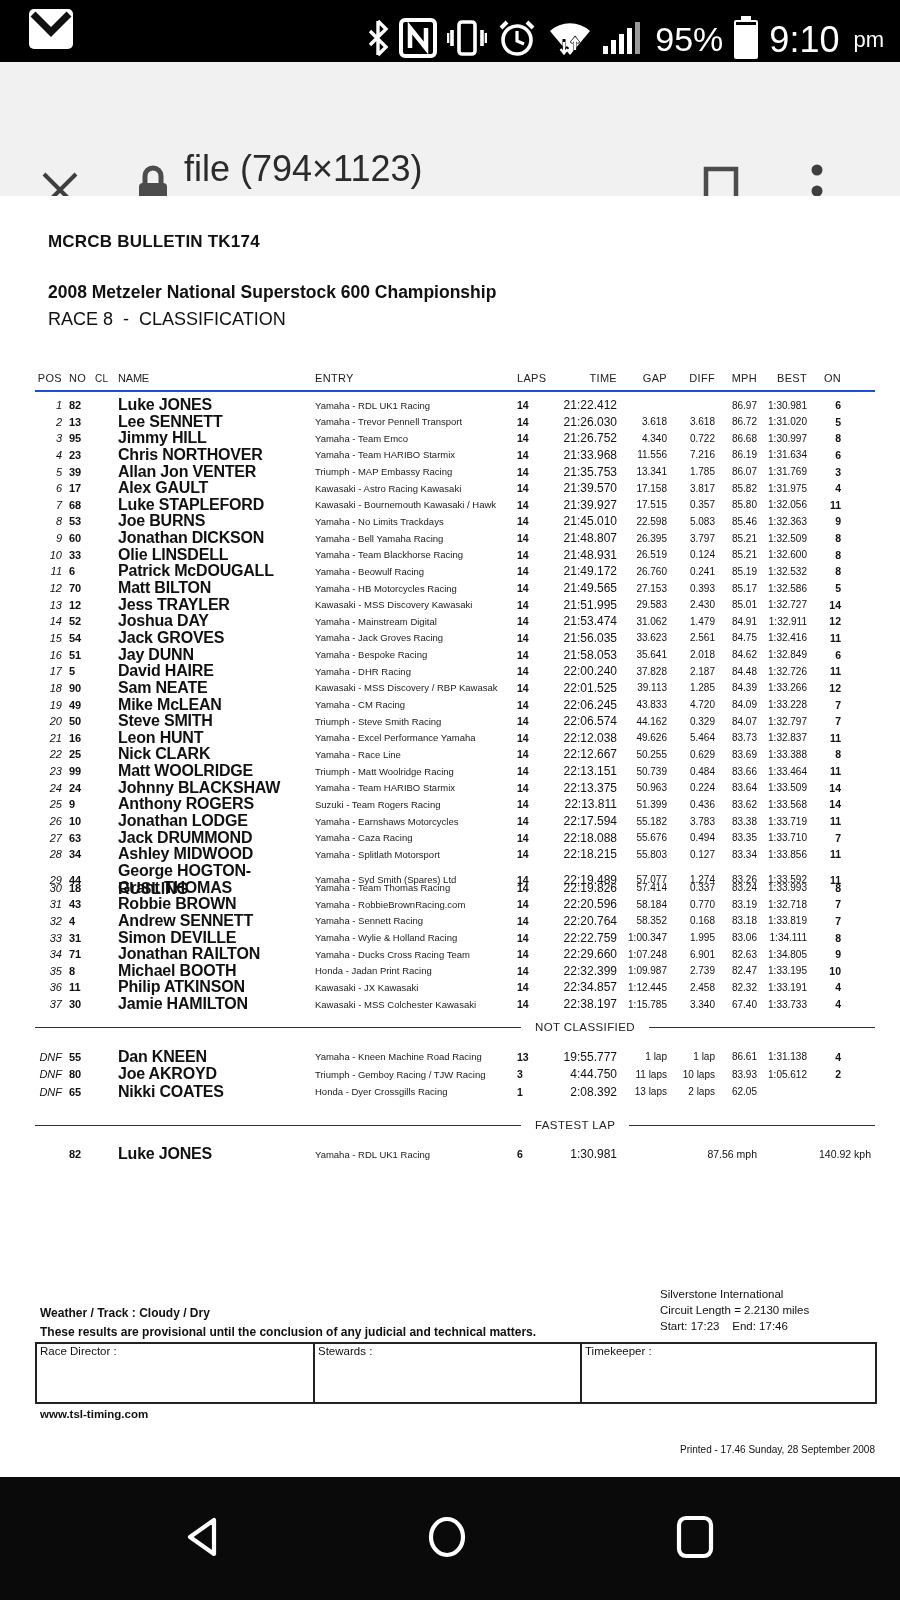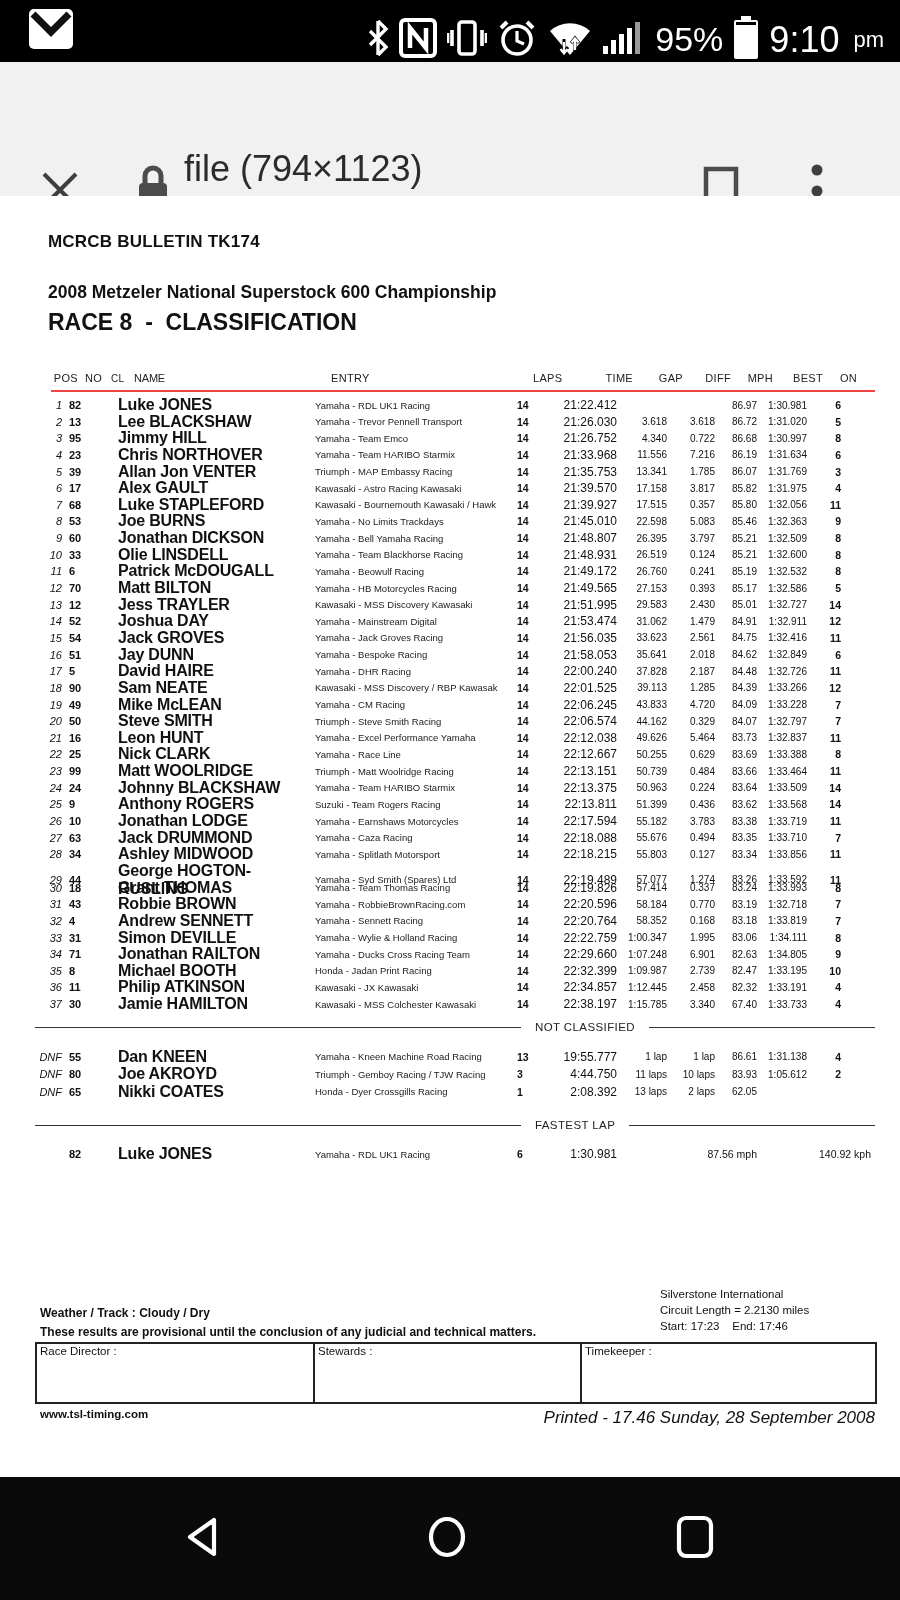--- a/index.html
+++ b/index.html
@@ -25,27 +25,27 @@
   .page-url{font-size:28px;margin-top:6px;}
   .url-scheme{color:#9b9b9b;}
   .url-host{color:#4e4e4e;}
   .bookmark-btn{position:absolute;left:700px;top:103px;}
   .menu-btn{position:absolute;left:808px;top:100px;width:40px;height:60px;}
 
   
   .doc{position:absolute;left:0;top:196px;width:900px;height:1281px;background:#ffffff;color:#111;}
   .bulletin{position:absolute;left:48px;top:36px;font-size:17px;font-weight:bold;letter-spacing:0.2px;}
   .champ{position:absolute;left:48px;top:86px;font-size:17.5px;font-weight:bold;}
-  .race-title{position:absolute;left:48px;top:113px;font-size:23px;font-weight:bold;white-space:pre;text-align:center;}
+  .race-title{position:absolute;left:48px;top:113px;font-size:18px;font-weight:normal;white-space:pre;text-align:center;}
 
   .results{position:absolute;left:35px;top:170px;width:840px;}
   .trow{display:grid;
         grid-template-columns:30px 30px 20px 196px 206px 34px 66px 50px 48px 42px 50px 34px;
         height:16.65px;align-items:center;}
-  .thead{height:24px;border-bottom:2px solid #ef4444;margin-bottom:4px;margin-left:16px;}
+  .thead{height:24px;border-bottom:2px solid #1d4ed8;margin-bottom:4px;}
   .hc{font-size:11px;font-weight:normal;font-style:normal;color:#222;letter-spacing:0.3px;}
   .col-pos{text-align:right;font-style:italic;font-size:11px;padding-right:3px;}
   .col-no{text-align:left;font-weight:bold;font-size:11px;padding-left:4px;}
   .col-cl{font-size:10px;}
   .col-name{font-weight:bold;font-size:16px;padding-left:3px;letter-spacing:-0.2px;}
   .col-entry{font-size:9.5px;padding-left:4px;color:#1b1b1b;}
   .col-laps{font-size:10.5px;font-weight:600;}
   .col-time{text-align:right;font-size:12px;}
   .col-gap,.col-diff,.col-mph,.col-best{text-align:right;font-size:10px;}
   .col-on{text-align:right;font-size:10.5px;font-weight:600;}
@@ -68,21 +68,21 @@
 
   .circuit-info{position:absolute;left:660px;top:1090px;font-size:11.5px;line-height:16px;color:#111;}
   .weather-line{position:absolute;left:40px;top:1110px;font-size:12px;font-weight:bold;text-align:center;}
   .provisional-line{position:absolute;left:40px;top:1129px;font-size:12px;font-weight:bold;}
   .sig-table{position:absolute;left:35px;top:1146px;width:838px;height:58px;display:flex;
              border:2px solid #222;}
   .sig-cell{border-right:2px solid #222;font-size:11.5px;padding:1px 0 0 3px;box-sizing:border-box;}
   .sig-cell:last-child{border-right:none;border-radius:16px;}
   .sig-c1{width:278px;} .sig-c2{width:267px;} .sig-c3{flex:1;}
   .site-foot{position:absolute;left:40px;top:1212px;font-size:11.5px;font-weight:bold;}
-  .printed-foot{position:absolute;right:25px;top:1212px;font-size:17px;font-style:italic;}
+  .printed-foot{position:absolute;right:25px;top:1248px;font-size:10px;}
 
   
   .navbar{position:absolute;left:0;top:1477px;width:900px;height:123px;background:#0a0a0a;
           display:flex;align-items:center;justify-content:space-between;padding:0 185px;
           box-sizing:border-box;}
 </style>
 </head>
 <body>
 
 <div class="page">
@@ -218,21 +218,21 @@
             <span class="col-gap"></span>
             <span class="col-diff"></span>
             <span class="col-mph">86.97</span>
             <span class="col-best">1:30.981</span>
             <span class="col-on">6</span>
           </div>
           <div class="trow">
             <span class="col-pos">2</span>
             <span class="col-no">13</span>
             <span class="col-cl"></span>
-            <span class="col-name">Lee BLACKSHAW</span>
+            <span class="col-name">Lee SENNETT</span>
             <span class="col-entry">Yamaha - Trevor Pennell Transport</span>
             <span class="col-laps">14</span>
             <span class="col-time">21:26.030</span>
             <span class="col-gap">3.618</span>
             <span class="col-diff">3.618</span>
             <span class="col-mph">86.72</span>
             <span class="col-best">1:31.020</span>
             <span class="col-on">5</span>
           </div>
           <div class="trow">

